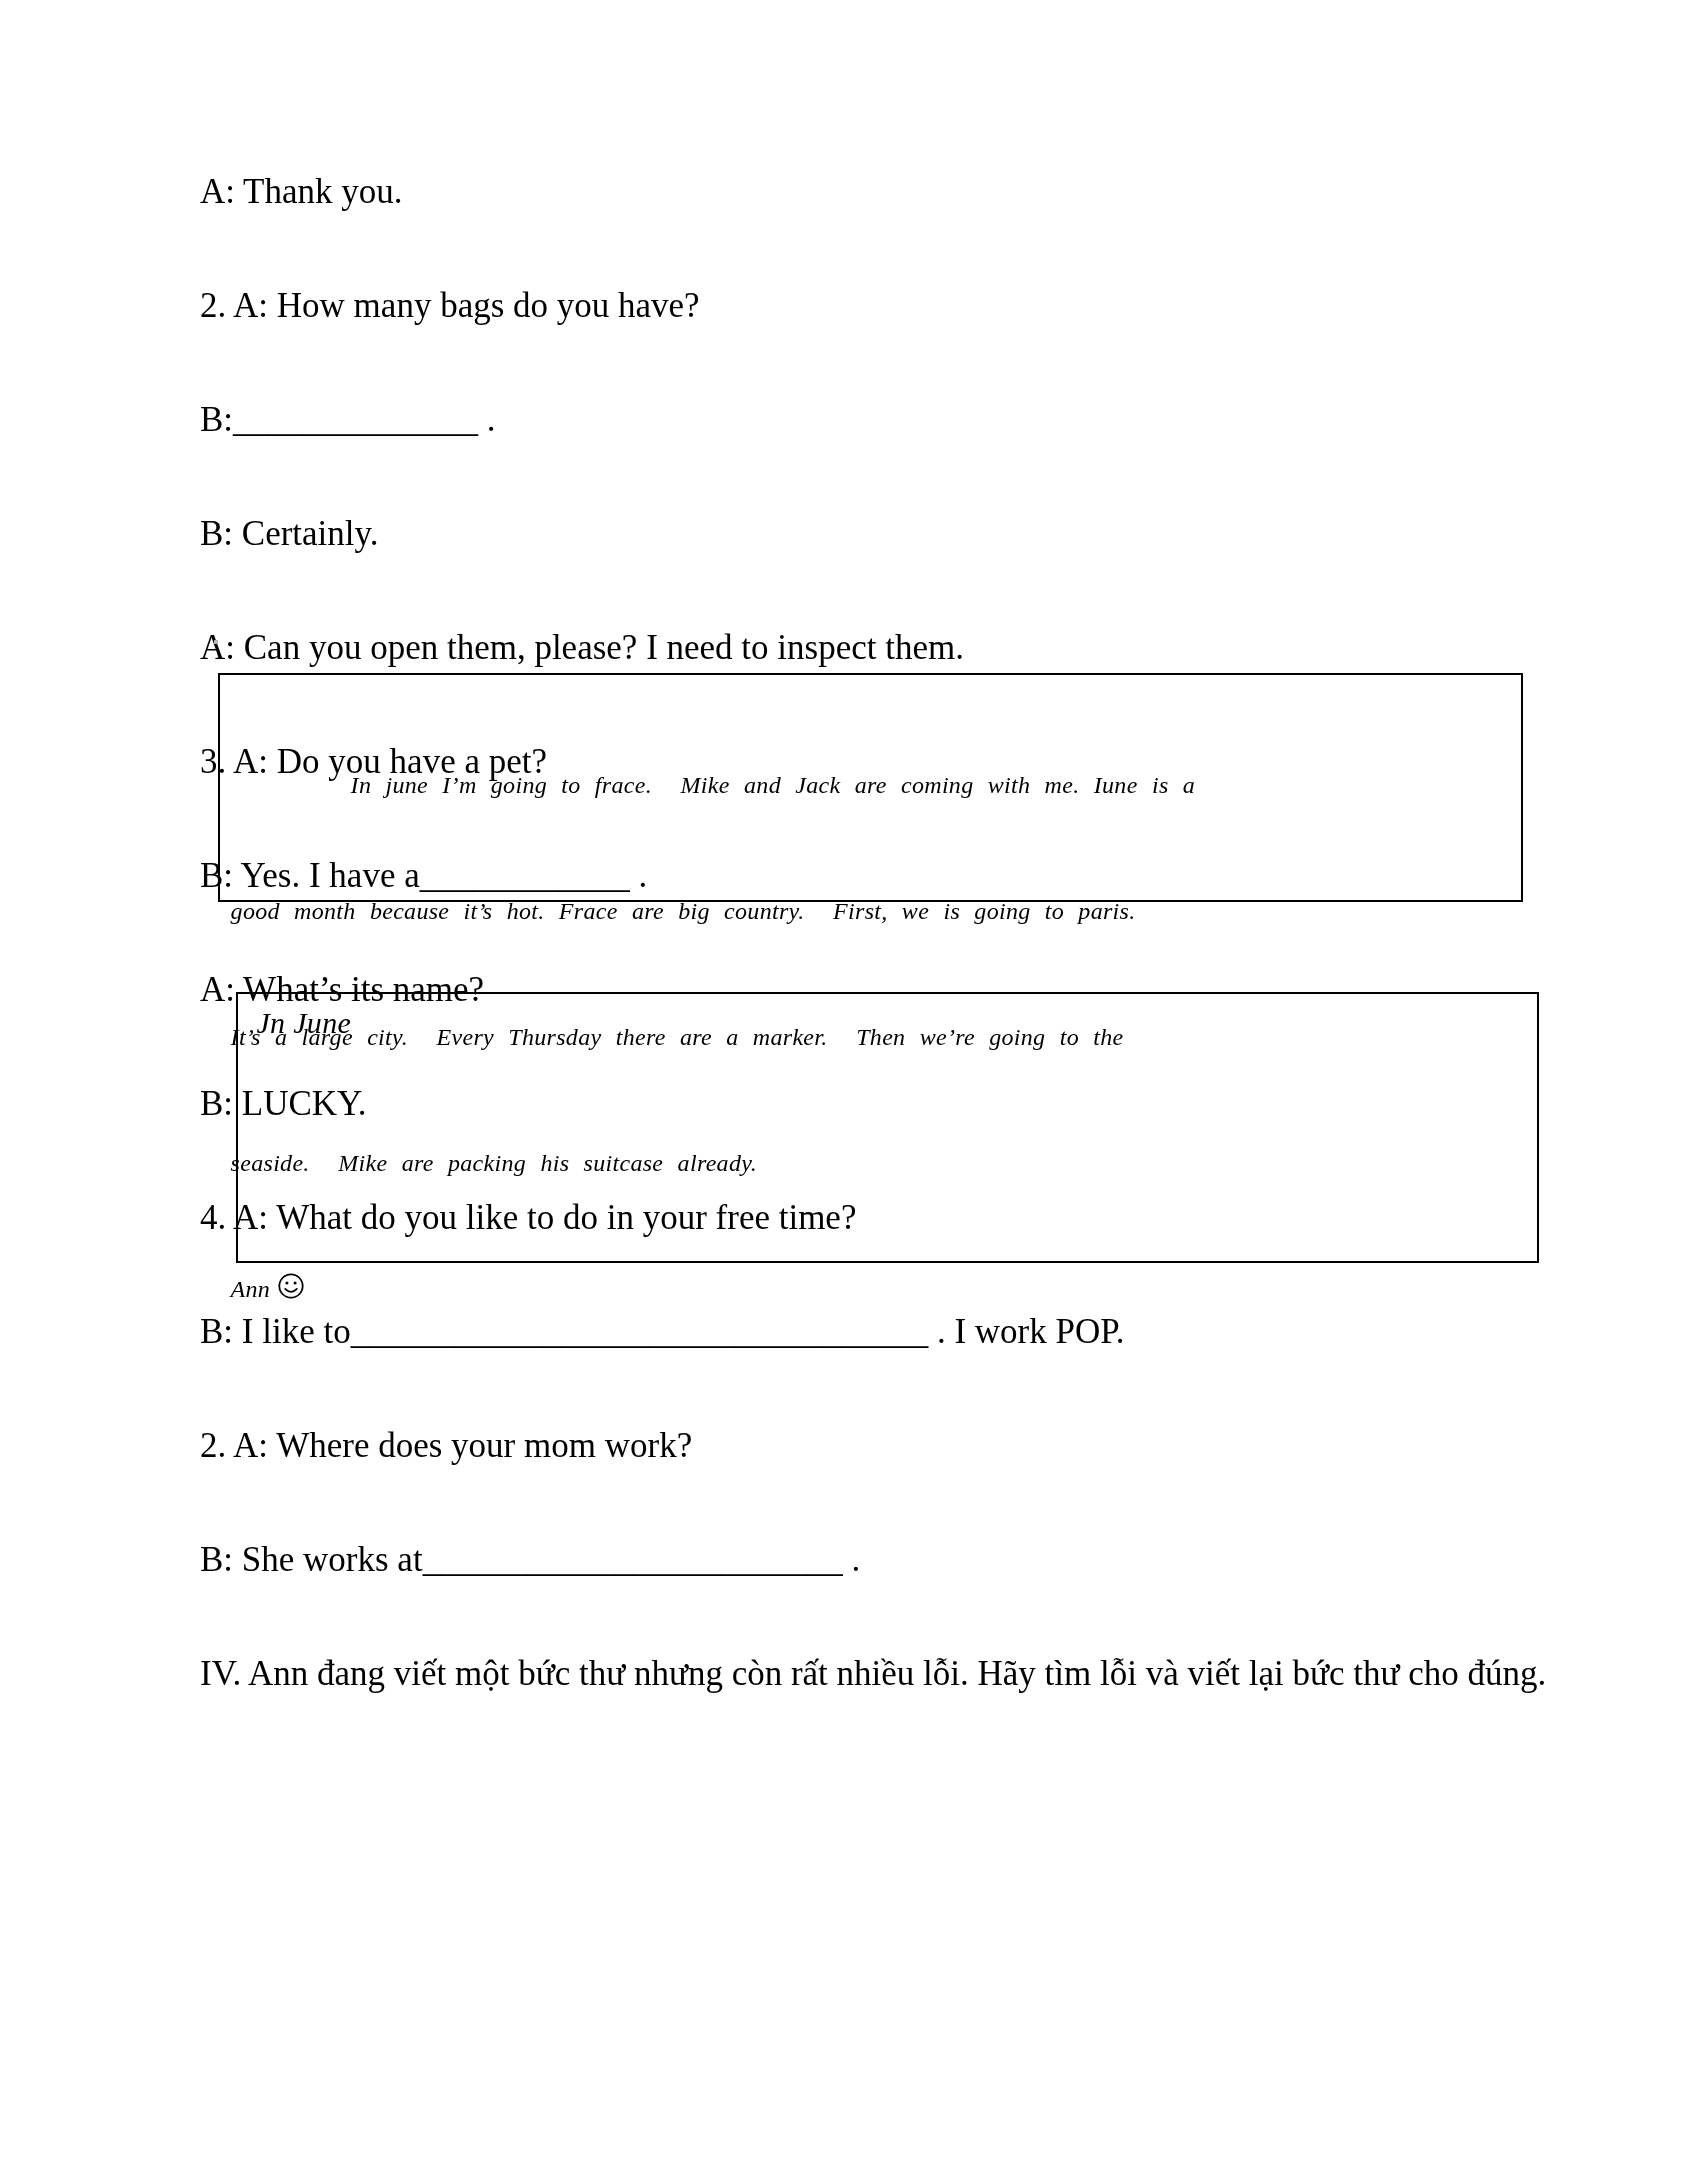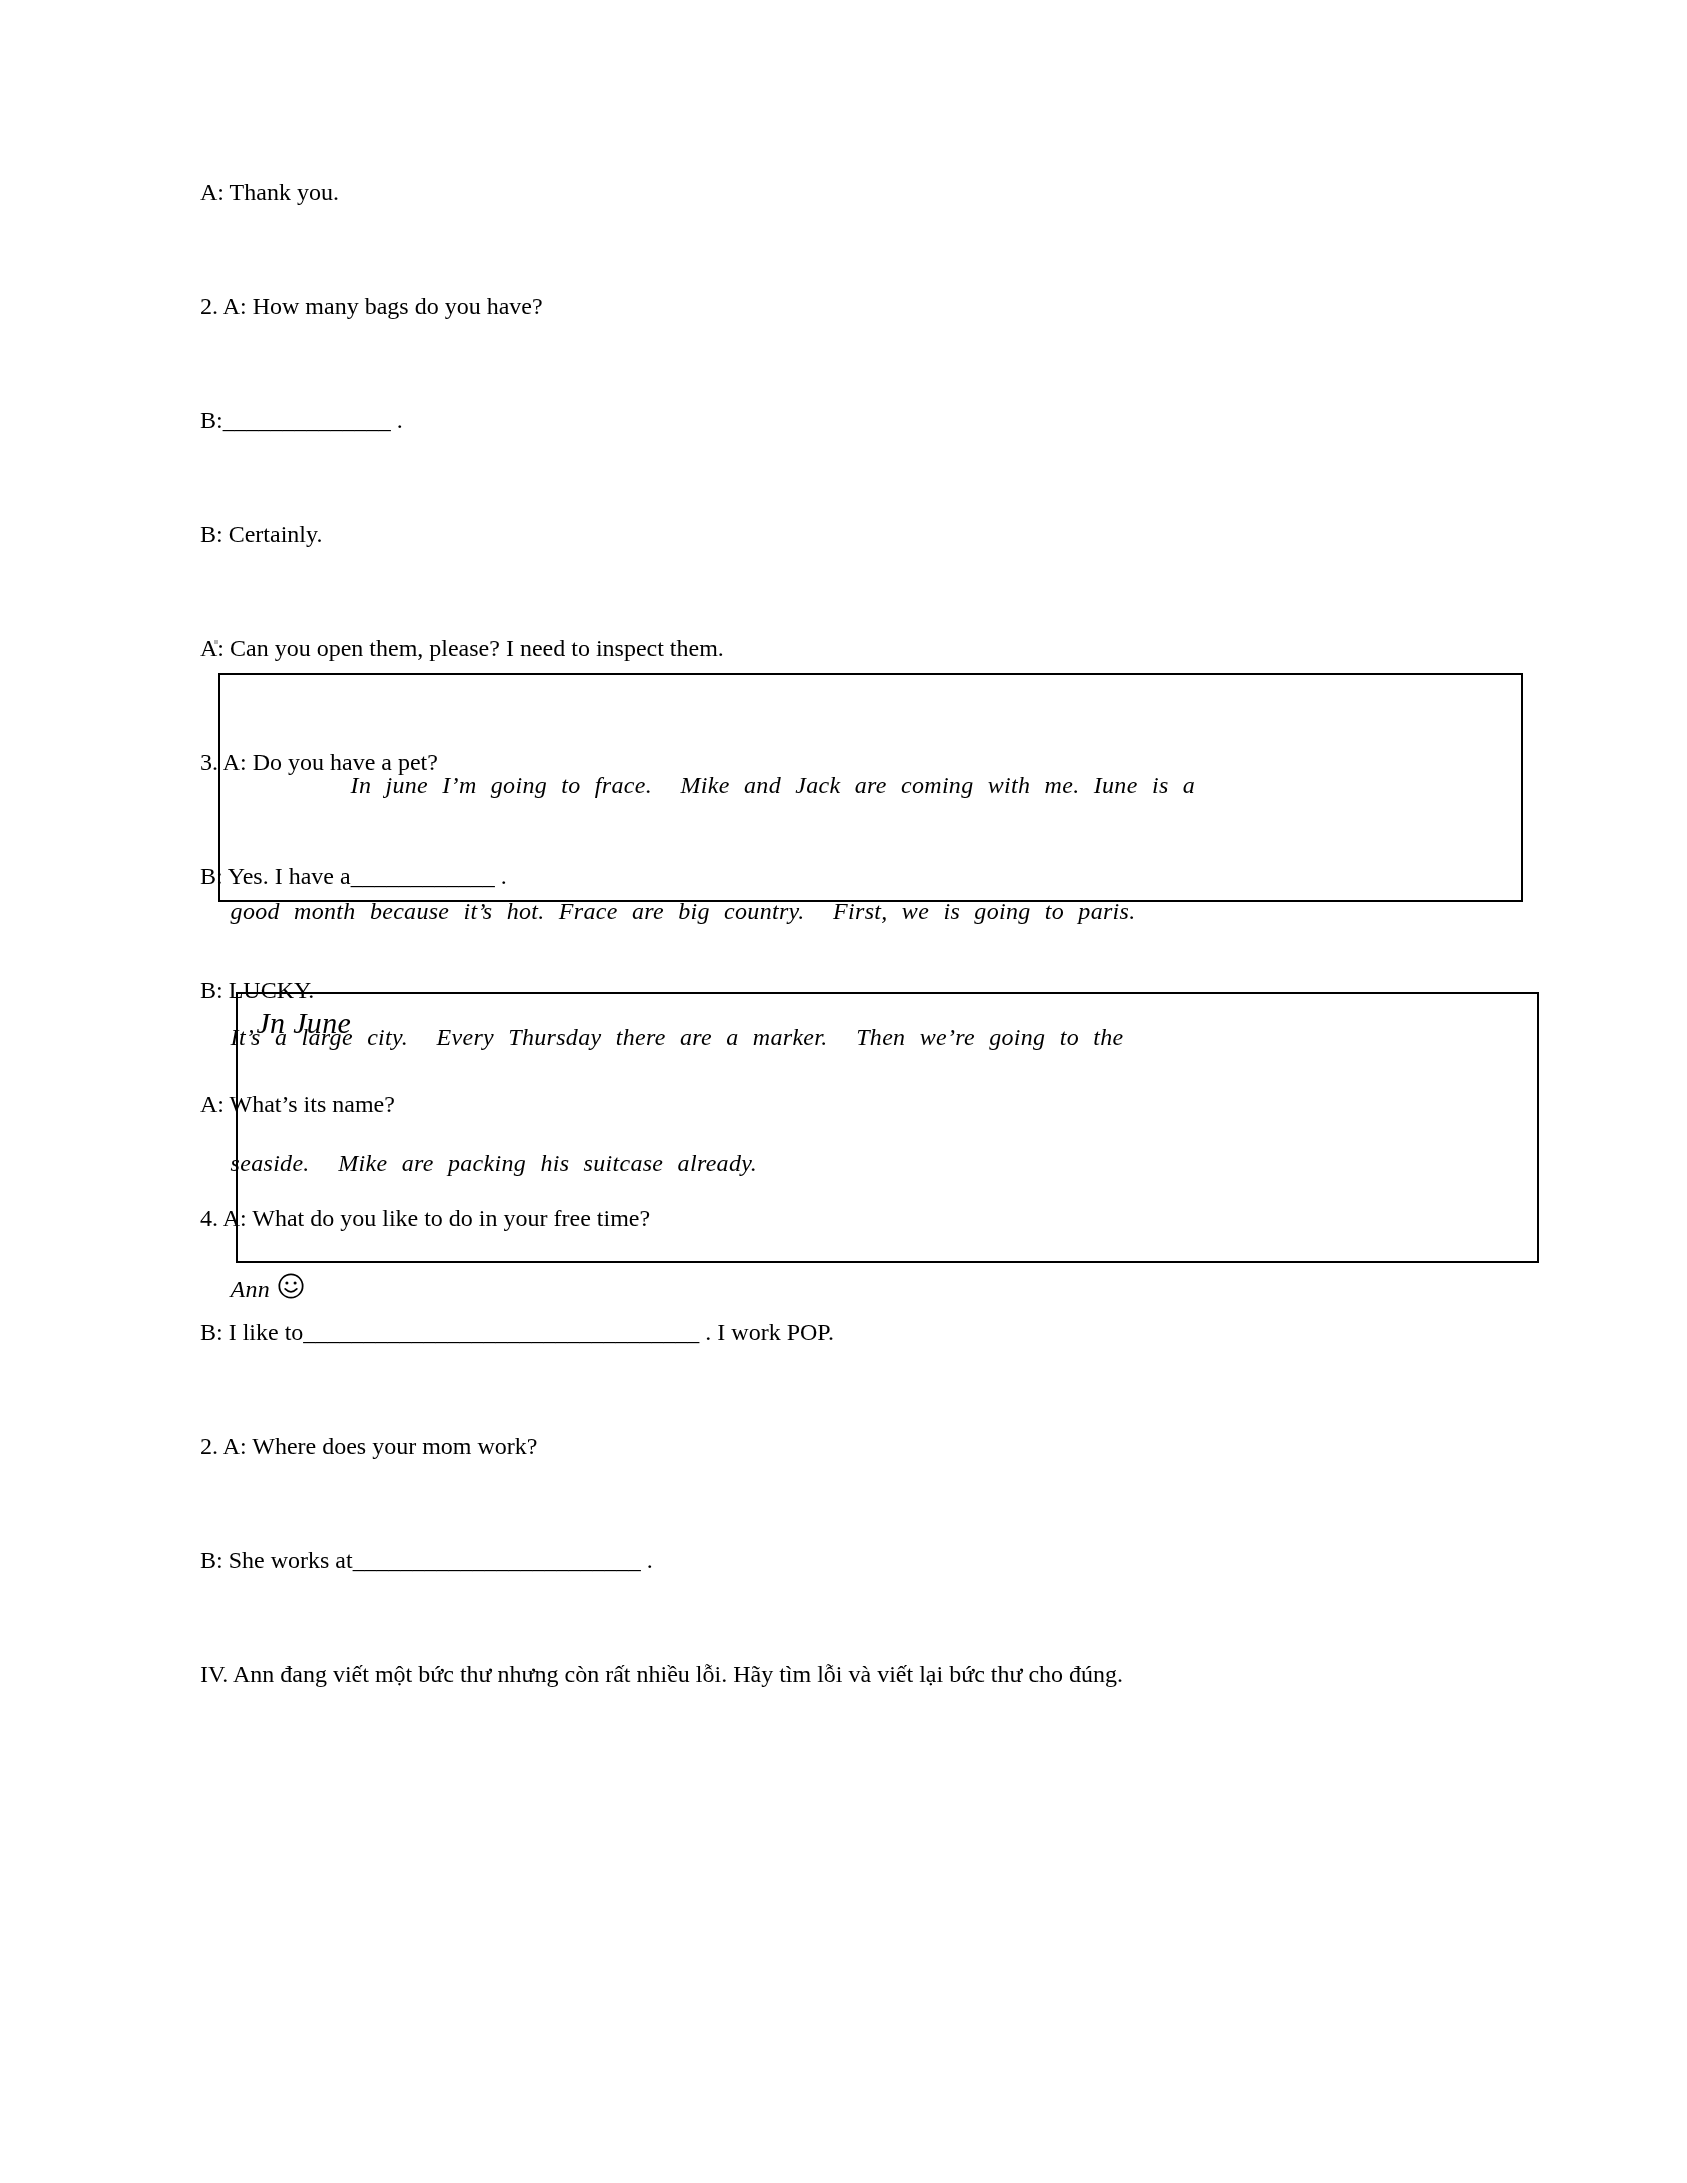--- a/index.html
+++ b/index.html
@@ -11,21 +11,21 @@
     background:#ffffff;
     color:#000000;
     font-family:"Liberation Serif", serif;
     overflow:hidden;
   }
   .dialogue {
     position:absolute;
     left:200px;
     top:97px;
     width:1429px;
-    font-size:24px;
+    font-size:35px;
     line-height:38px;
     white-space:pre;
   }
   .dialogue .line { height:38px; }
   .artifact-dot {
     position:absolute;
     left:214px;
     top:640px;
     width:4px;
     height:4px;
@@ -82,22 +82,22 @@
 <div class="page">
 
   <div class="dialogue">
     <div class="line">A: Thank you.</div>
     <div class="line">2. A: How many bags do you have?</div>
     <div class="line">B:______________ .</div>
     <div class="line">B: Certainly.</div>
     <div class="line">A: Can you open them, please? I need to inspect them.</div>
     <div class="line">3. A: Do you have a pet?</div>
     <div class="line">B: Yes. I have a____________ .</div>
+    <div class="line">A: What’s its name?</div>
     <div class="line">B: LUCKY.</div>
-    <div class="line">A: What’s its name?</div>
     <div class="line">4. A: What do you like to do in your free time?</div>
     <div class="line">B: I like to_________________________________ . I work POP.</div>
     <div class="line">2. A: Where does your mom work?</div>
     <div class="line">B: She works at________________________ .</div>
     <div class="line">IV. Ann đang viết một bức thư nhưng còn rất nhiều lỗi. Hãy tìm lỗi và viết lại bức thư cho đúng.</div>
   </div>
 
   <div class="artifact-dot"></div>
 
   <div class="letter-box">

